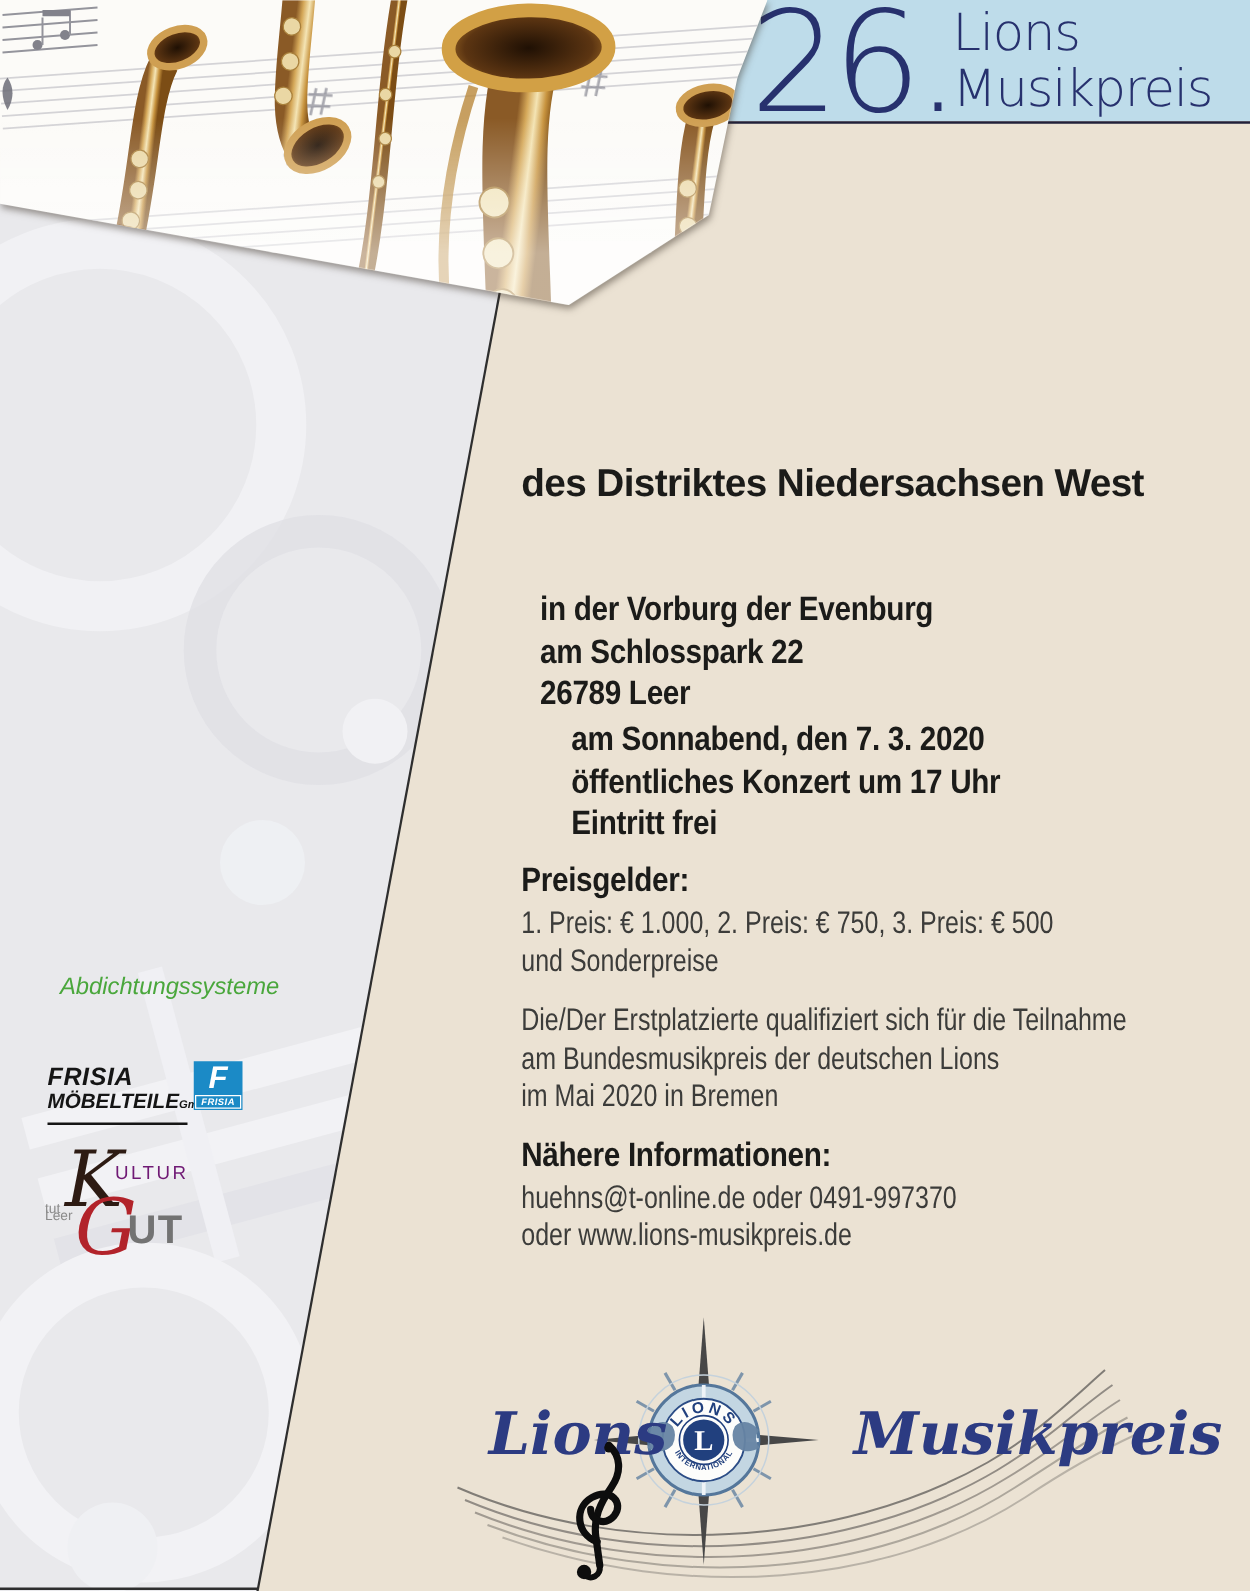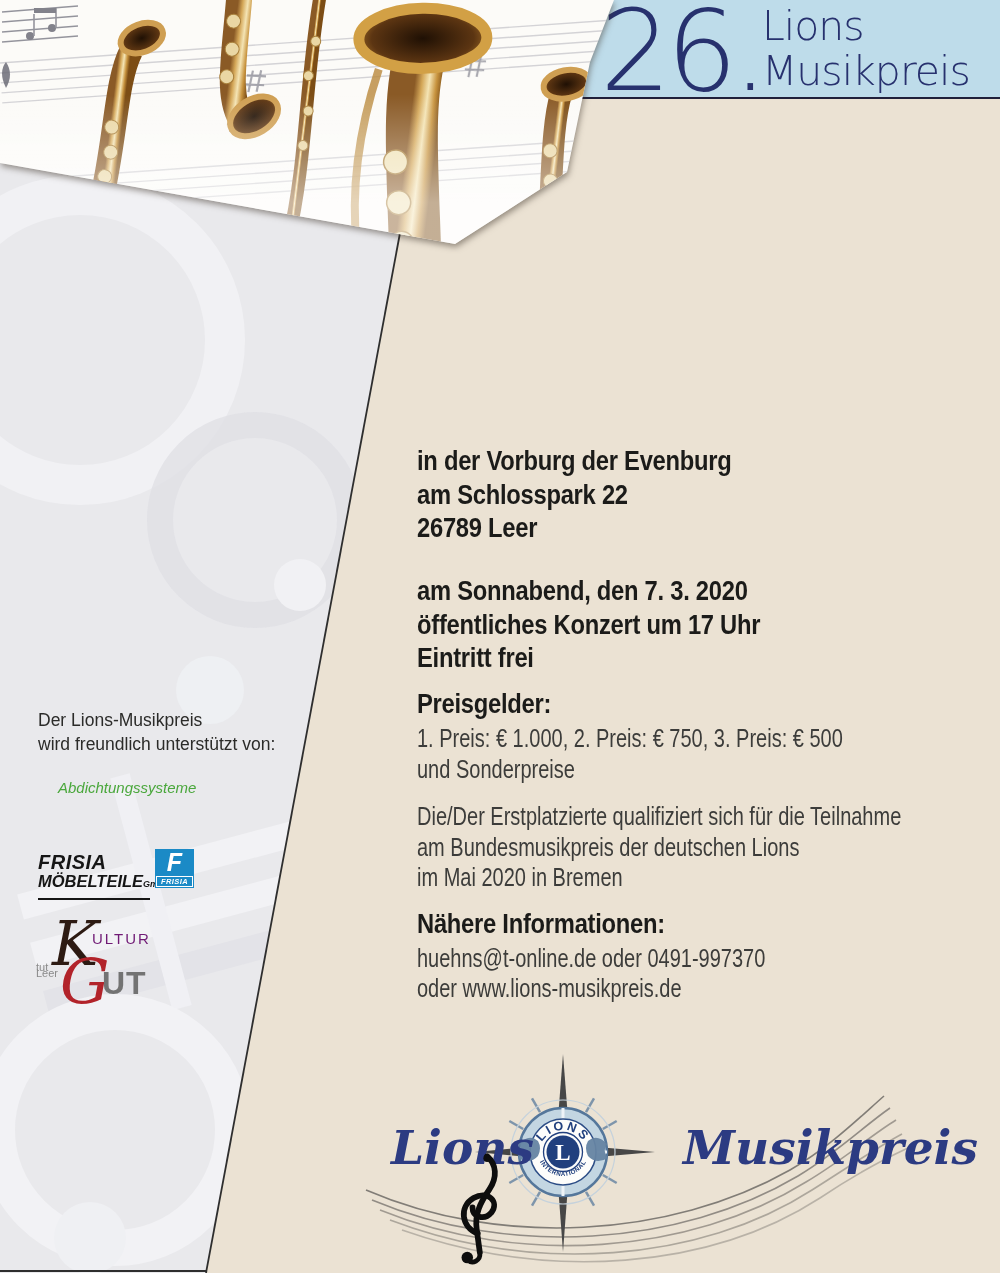--- a/index.html
+++ b/index.html
@@ -25,36 +25,36 @@
     background:linear-gradient(rgba(255,255,255,0) 35%,rgba(255,255,255,.55) 75%);}
   
   .title{position:absolute;right:47px;top:84px;z-index:6;text-align:right;color:#28316f;
     font-family:"DejaVu Sans",sans-serif;font-weight:200;font-size:129px;line-height:106px;letter-spacing:-3px;}
   .title div{transform:scaleX(.78);transform-origin:right;}
   
   .col{position:absolute;left:417px;z-index:6;color:#1b1b19;}
   .subtitle{top:369px;font-size:31px;font-weight:700;letter-spacing:-.5px;}
   .boldblock div{font-size:27px;font-weight:700;line-height:33.5px;letter-spacing:-.3px;
     transform:scaleX(.88);transform-origin:left;}
-  .venue{top:445px;} .event{top:575px;}
+  .venue{top:471px;margin-left:15px;} .event{top:575px;margin-left:40px;}
   .h-bold{font-size:27px;font-weight:700;letter-spacing:-.3px;transform:scaleX(.88);transform-origin:left;}
   .prizes-h{top:689px;} .info-h{top:909px;}
   .reg{color:#3c3c3a;font-size:25px;font-weight:400;line-height:30.5px;
     transform:scaleX(.8);transform-origin:left;white-space:nowrap;}
   .prizes-l1{top:723px;} .prizes-l2{top:754px;}
   .qual{top:801px;} .qual div{font-size:25px;line-height:30.5px;}
   .info-l1{top:943px;} .info-l2{top:973px;}
   
   .sponsors-intro{position:absolute;left:38px;top:708px;z-index:6;color:#2b2b29;font-size:17.5px;line-height:24px;}
   .koester{position:absolute;left:40px;top:778px;z-index:6;}
   .koester .word{color:#1c86c5;font-weight:700;font-size:31px;letter-spacing:2px;font-family:"Liberation Sans",sans-serif;}
   .koester .oslash{position:relative;display:inline-block;}
   .koester .oslash::after{content:"";position:absolute;left:-2px;top:-4px;width:26px;height:34px;
     background:linear-gradient(61deg,transparent 46%,#1c86c5 46%,#1c86c5 56%,transparent 56%);}
-  .koester .sub{color:#4aa73c;font-style:italic;font-size:15px;margin-left:18px;margin-top:1px;}
+  .koester .sub{color:#4aa73c;font-style:italic;font-size:19px;margin-left:8px;margin-top:1px;}
   .frisia{position:absolute;left:38px;top:851px;z-index:6;color:#151515;}
   .frisia .w1{font-style:italic;font-weight:900;font-size:20px;letter-spacing:.5px;}
   .frisia .w2{font-style:italic;font-weight:900;font-size:16.5px;margin-top:-2px;}
   .frisia .gmbh{font-size:9px;font-weight:700;}
   .frisia .rule{width:112px;height:1.6px;background:#151515;margin-top:7px;}
   .frisia-badge{position:absolute;left:155px;top:849px;width:39px;height:39px;background:#1b8ac6;z-index:6;}
   .frisia-badge .f{color:#fff;font-weight:900;font-size:25px;line-height:26px;text-align:center;font-style:italic;}
   .frisia-badge .ribbon{position:absolute;left:1px;bottom:1px;right:1px;border:1.4px solid #fff;
     color:#fff;font-size:7.5px;font-weight:900;text-align:center;font-style:italic;letter-spacing:.4px;}
   .kultur{position:absolute;left:30px;top:905px;width:170px;height:115px;z-index:6;}
@@ -208,20 +208,21 @@
           <ellipse cx="560" cy="52" rx="23" ry="14" transform="rotate(-18 560 52)" fill="url(#bellIn)" stroke="#cf9f52" stroke-width="6"></ellipse>
           <circle cx="552" cy="120" r="7" fill="#ead7a4" stroke="#a87f3a"></circle>
           <circle cx="556" cy="150" r="7" fill="#ead7a4" stroke="#a87f3a"></circle>
         </g>
       </svg>
       <div class="photo-fade"></div>
     </div>
   </div>
 
 
+  <div class="col subtitle">des Distriktes Niedersachsen West</div>
 
   <div class="col boldblock venue">
     <div>in der Vorburg der Evenburg</div>
     <div>am Schlosspark 22</div>
     <div>26789 Leer</div>
   </div>
 
   <div class="col boldblock event">
     <div>am Sonnabend, den 7. 3. 2020</div>
     <div>öffentliches Konzert um 17 Uhr</div>
@@ -235,24 +236,20 @@
   <div class="col reg qual">
     <div>Die/Der Erstplatzierte qualifiziert sich für die Teilnahme</div>
     <div>am Bundesmusikpreis der deutschen Lions</div>
     <div>im Mai 2020 in Bremen</div>
   </div>
 
   <div class="col h-bold info-h">Nähere Informationen:</div>
   <div class="col reg info-l1">huehns@t-online.de oder 0491-997370</div>
   <div class="col reg info-l2">oder www.lions-musikpreis.de</div>
 
-  <div class="sponsors-intro">
-    <div>Der Lions-Musikpreis</div>
-    <div>wird freundlich unterstützt von:</div>
-  </div>
 
   <div class="koester">
     <div class="sub">Abdichtungssysteme</div>
   </div>
 
   <div class="frisia">
     <div class="w1">FRISIA</div>
     <div class="w2"><span>MÖBELTEILE</span><span class="gmbh">GmbH</span></div>
     <div class="rule"></div>
   </div>

